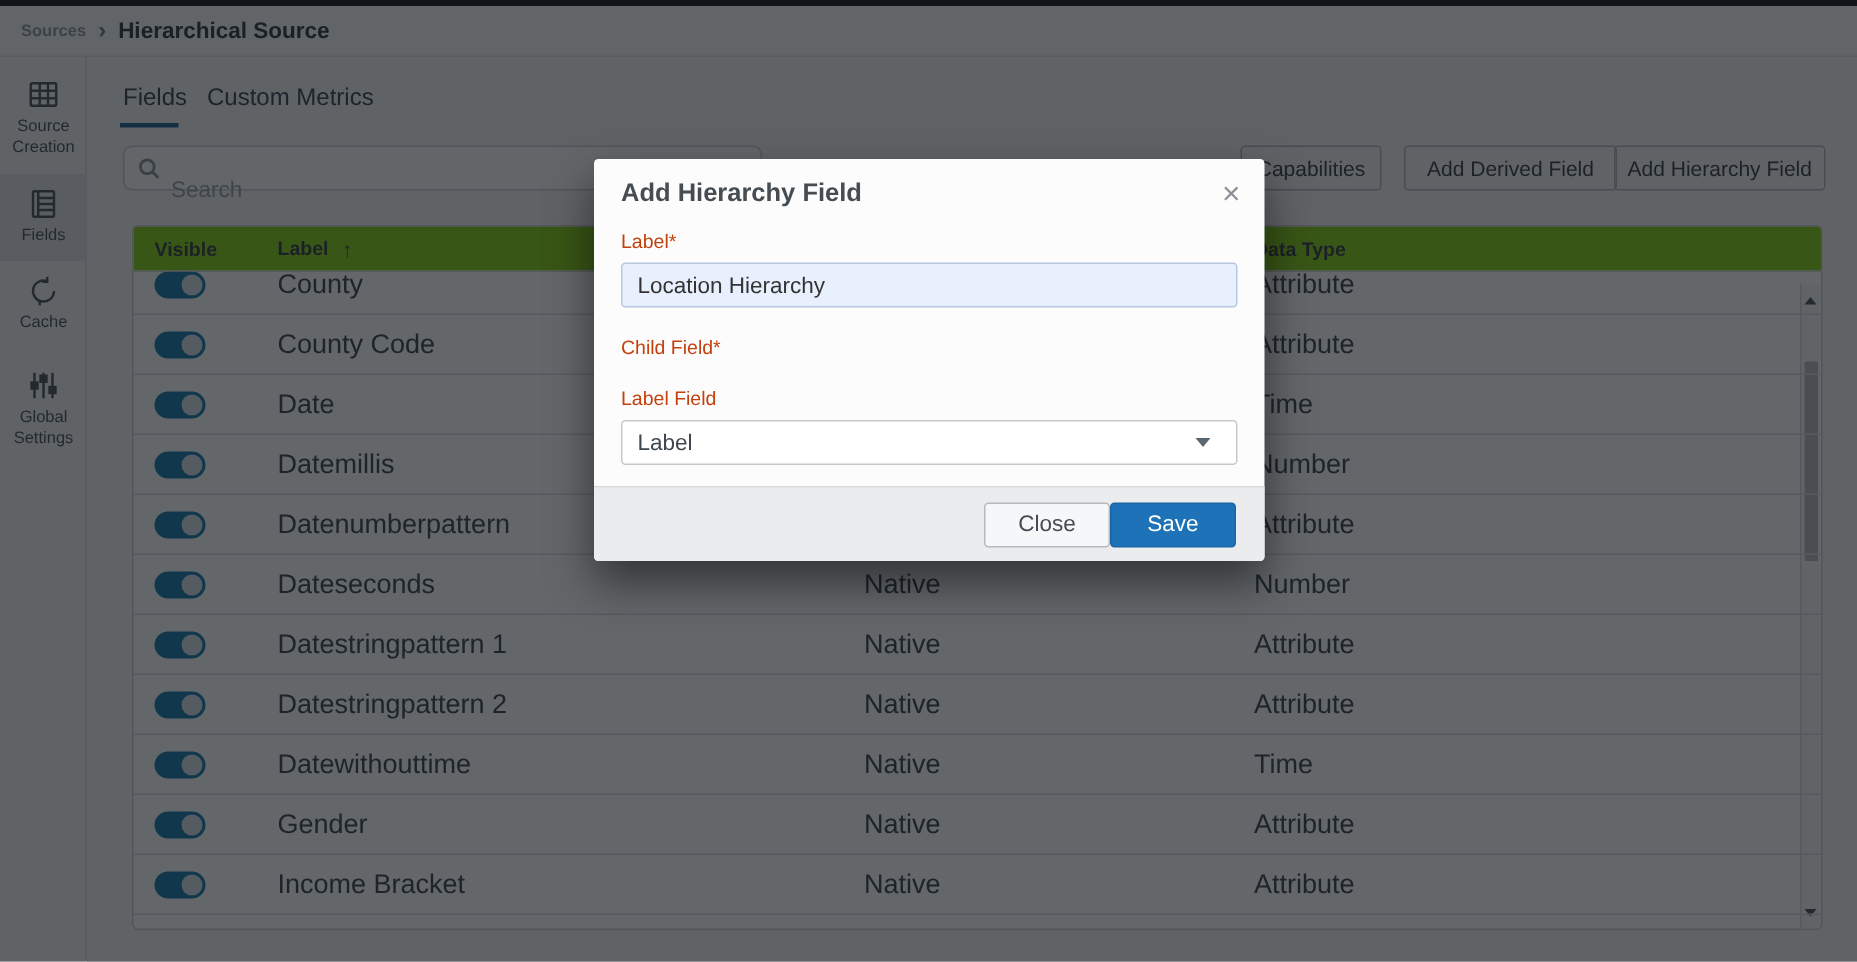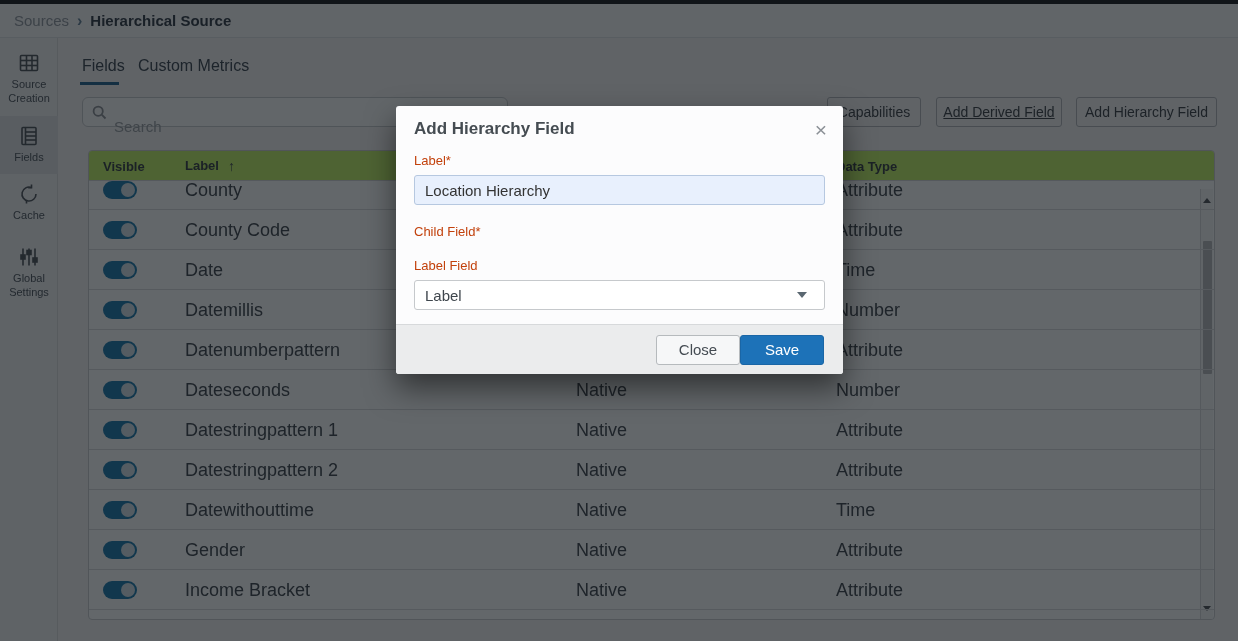--- a/index.html
+++ b/index.html
@@ -3,21 +3,21 @@
 <meta charset="utf-8">
 <style>
   * { margin:0; padding:0; box-sizing:border-box; }
   html,body { width:1238px; height:641px; overflow:hidden; }
   body { font-family:"Liberation Sans", sans-serif; background:#f0f1f2; position:relative; }
 
   .top-strip { position:absolute; left:0; top:0; width:1238px; height:4px; background:#17191c; }
 
   .breadcrumb-bar { position:absolute; left:0; top:4px; width:1238px; height:34px;
     background:#f4f5f6; border-bottom:1px solid #dcdfe2; display:flex; align-items:center; padding-left:14px; }
-  .bc-parent { font-size:15px; color:#8d969e; }
+  .bc-parent { font-size:11px; color:#8d969e;font-weight:bold; }
   .bc-sep { font-size:16px; color:#5f7d93; padding:0 8px; font-weight:bold; }
   .bc-current { font-size:15px; color:#2e3944; font-weight:bold; }
 
   .sidebar { position:absolute; left:0; top:38px; width:58px; height:603px;
     background:#eef0f1; border-right:1px solid #d8dadc; }
   .side-item { width:58px; text-align:center; padding:9px 2px 10px; cursor:pointer; }
   .side-item.active { background:#dde0e2; }
   .side-item .icn { display:block; margin:0 auto 4px; width:22px; height:22px; }
   .side-item .lbl { font-size:11px; color:#49525a; line-height:1.25; display:block; }
   .side-item svg { stroke:#4a5158; fill:none; stroke-width:1.6; }
@@ -30,26 +30,26 @@
     display:flex; align-items:center; padding-left:9px; }
   .search-box svg { stroke:#878d93; fill:none; stroke-width:1.8; }
   .search-box input { border:0; outline:0; background:transparent; font-family:"Liberation Sans",sans-serif;
     font-size:15px; color:#333; margin-left:7px; width:370px;margin-top:28px; }
   .search-box input::placeholder { color:#969ca1; }
 
   .tbtn { position:absolute; top:97px; height:30px; border:1px solid #aeb2b6; border-radius:3px;
     background:transparent; color:#383e44; font-size:14px; font-family:"Liberation Sans",sans-serif;
     display:flex; align-items:center; justify-content:center; cursor:pointer; }
   .tbtn-capabilities { left:827px; width:94px; }
-  .tbtn-derived { left:936px; width:126px;text-decoration:underline; }
+  .tbtn-derived { left:936px; width:142px; }
   .tbtn-hierarchy { left:1076px; width:141px; }
 
   .card { position:absolute; left:88px; top:150px; width:1127px; height:470px;
     background:#fafbfb; border:1px solid #c7cacc; border-radius:4px; overflow:hidden; }
-  .thead { position:relative; height:30px; background:#bef264; border-bottom:1px solid #d2d5d7; z-index:2; }
+  .thead { position:relative; height:30px; background:#84cc16; border-bottom:1px solid #d2d5d7; z-index:2; }
   .th { position:absolute; top:50%; transform:translateY(-50%); font-size:13px; font-weight:bold; color:#333b42; }
   .th-visible { left:14px; }
   .th-label { left:96px; display:flex; gap:9px; align-items:center; }
   .th-label .sort { font-weight:bold; font-size:14px; color:#3a424a; }
   .th-datatype { left:747px; }
   .tbody { position:relative; z-index:1; }
   .trow { position:relative; height:40px; border-bottom:1px solid #d6d8da; }
   .trow:first-child { margin-top:-11px; }
   .toggle { position:absolute; left:14px; top:11px; width:34px; height:18px; border-radius:9px;
     background:var(--toggle,#1878ab); cursor:pointer; }

